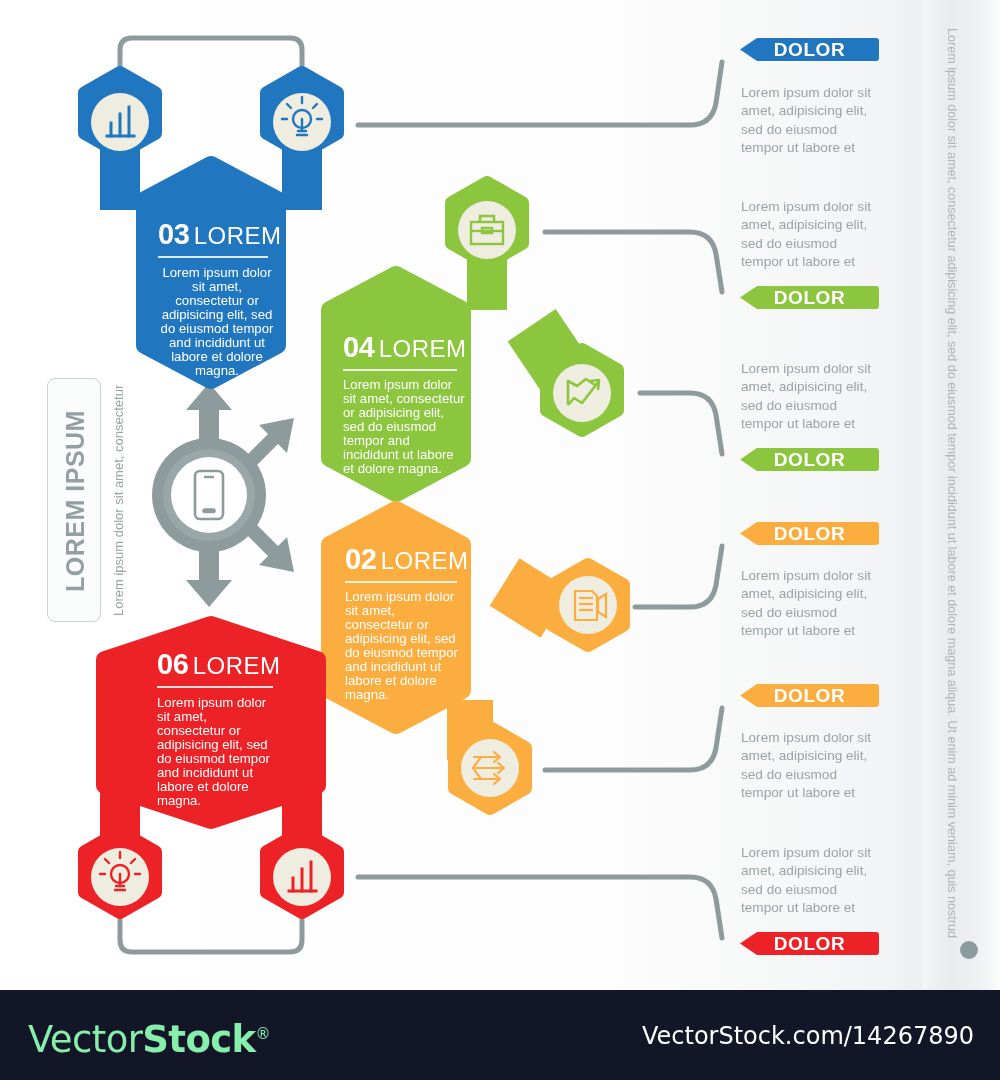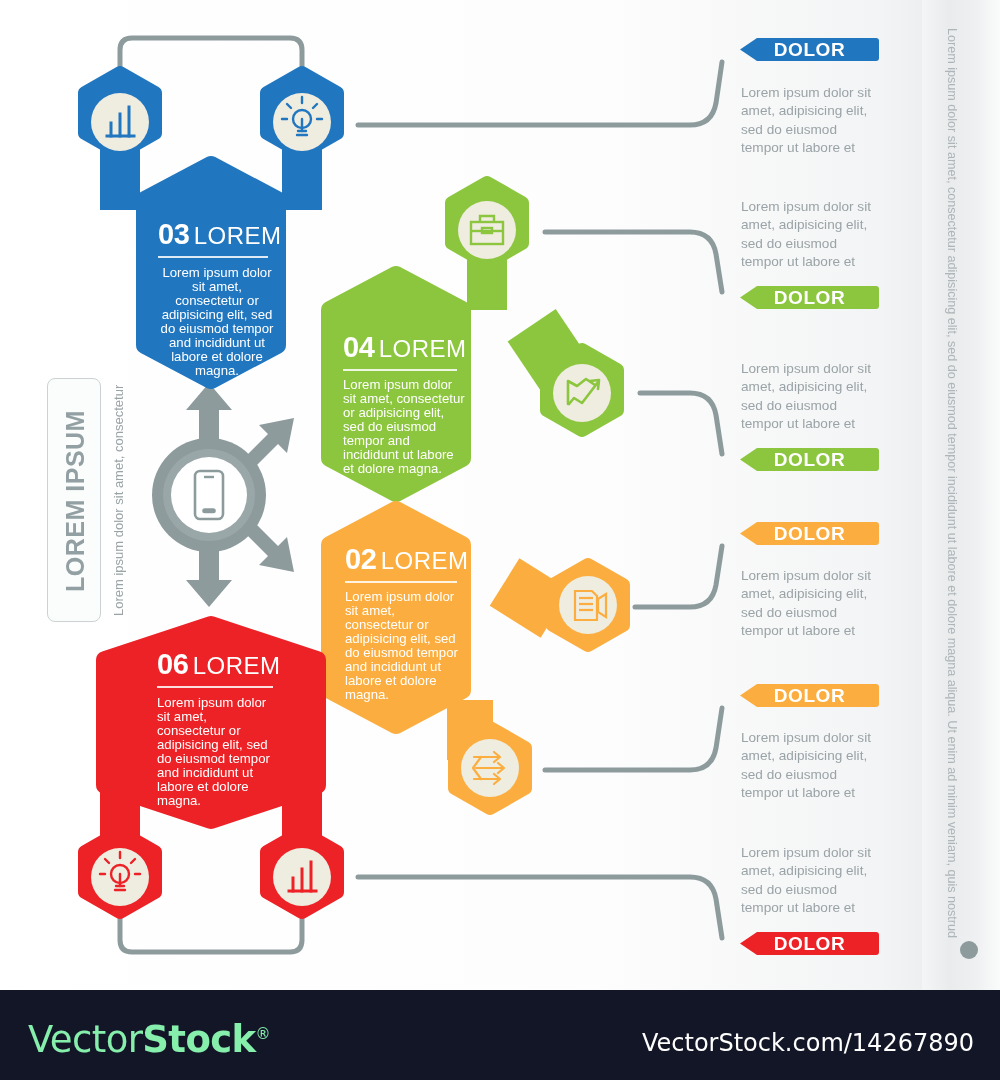--- a/index.html
+++ b/index.html
@@ -84,21 +84,21 @@
   }
   .vs-logo {
     position:absolute; left:28px; top:20px;
     color:#86efac; font-size:37px; letter-spacing:-.6px;
     font-family:"DejaVu Sans", sans-serif;
     margin-top:8px;
   }
   .vs-logo .b { font-weight:bold; }
   .vs-logo .r { font-size:15px; vertical-align:super; }
   .vs-url {
-    position:absolute; right:26px; top:39px;
+    position:absolute; right:26px; top:32px;
     color:#ffffff; font-size:24px;
     font-family:"DejaVu Sans", sans-serif;
   }
 </style>
 </head>
 <body>
 
 <div id="canvas">
 
   <div class="right-strip"></div>

